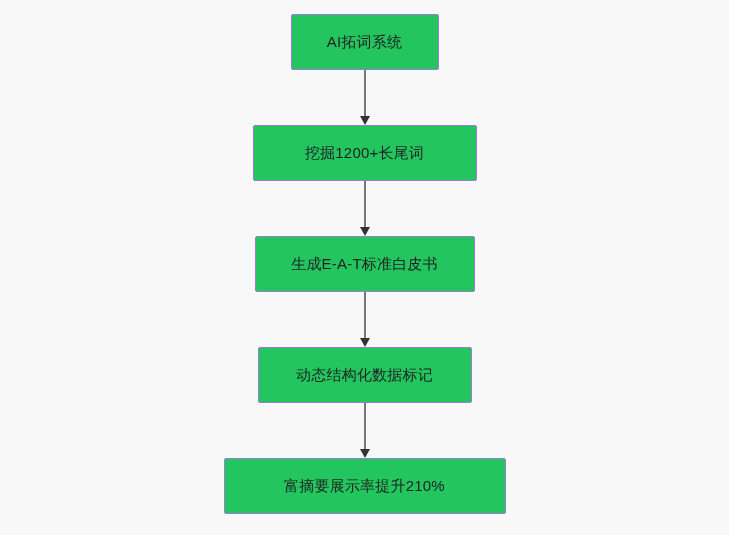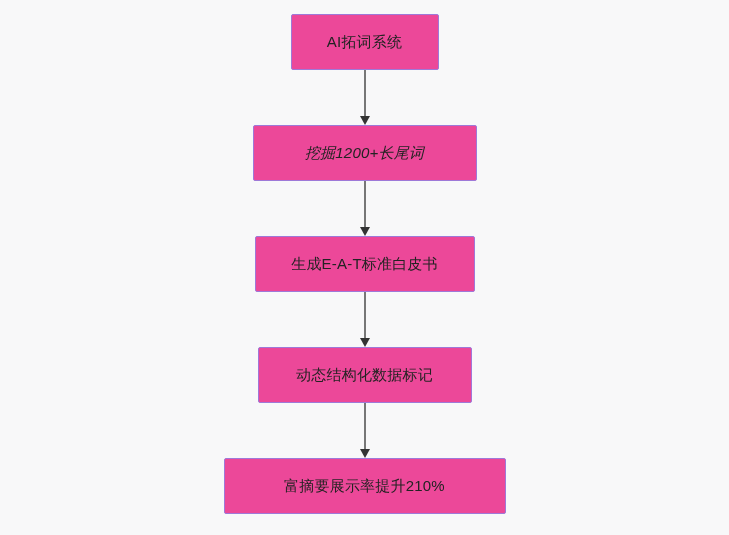--- a/index.html
+++ b/index.html
@@ -28,42 +28,42 @@
     top: 0;
     width: 729px;
     display: flex;
     flex-direction: column;
     align-items: center;
   }
 
   
   .node {
     box-sizing: border-box;
-    background: #ec4899;
+    background: #22c55e;
     border: 1.6px solid #9e79d8;
     border-radius: 2px;
     height: 56px;
     display: flex;
     align-items: center;
     justify-content: center;
     padding: 0 22px;
     position: relative;
   }
 
   .node-label {
     font-size: 15px;
     line-height: 1.2;
     color: #232323;
     white-space: nowrap;
     letter-spacing: 0.2px;
   }
 
   
   .node-w1 { width: 148px; }
-  .node-w2 { width: 224px; font-style: italic; }
+  .node-w2 { width: 224px; }
   .node-w3 { width: 220px; }
   .node-w4 { width: 214px; }
   .node-w5 { width: 282px; }
 
   
   .connector {
     position: relative;
     width: 12px;
     height: 55px;
     display: flex;

